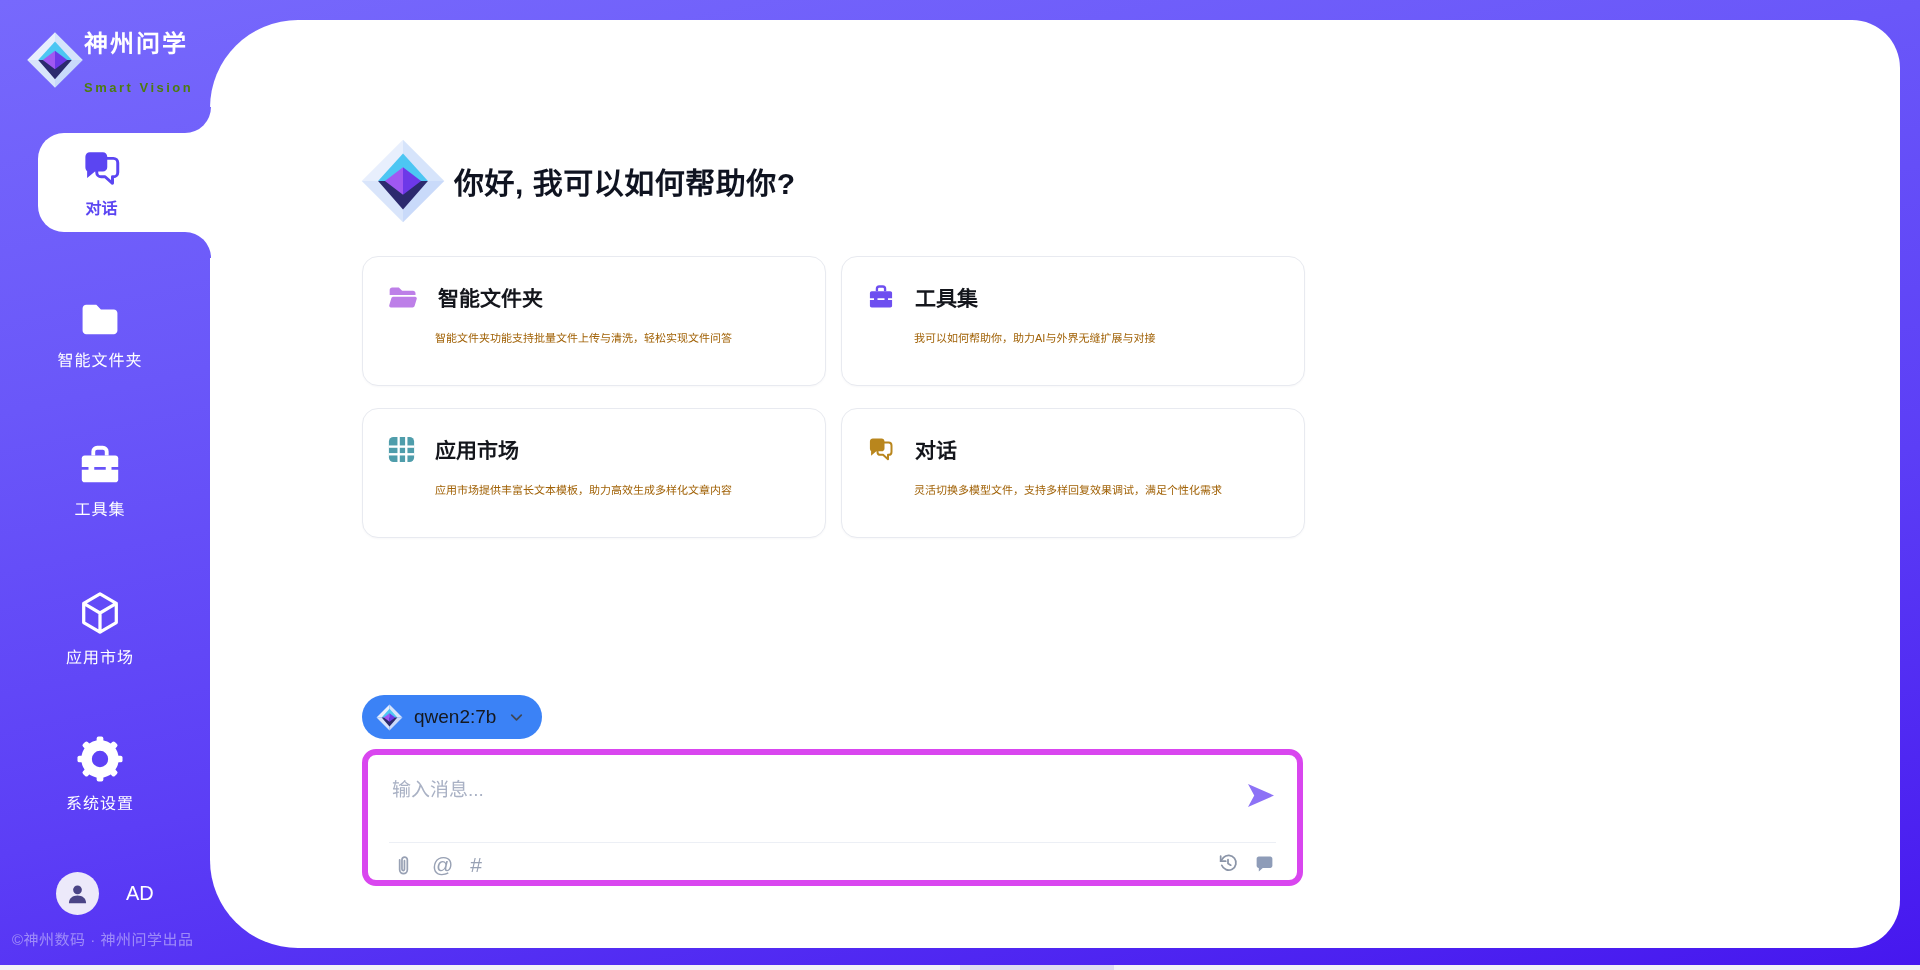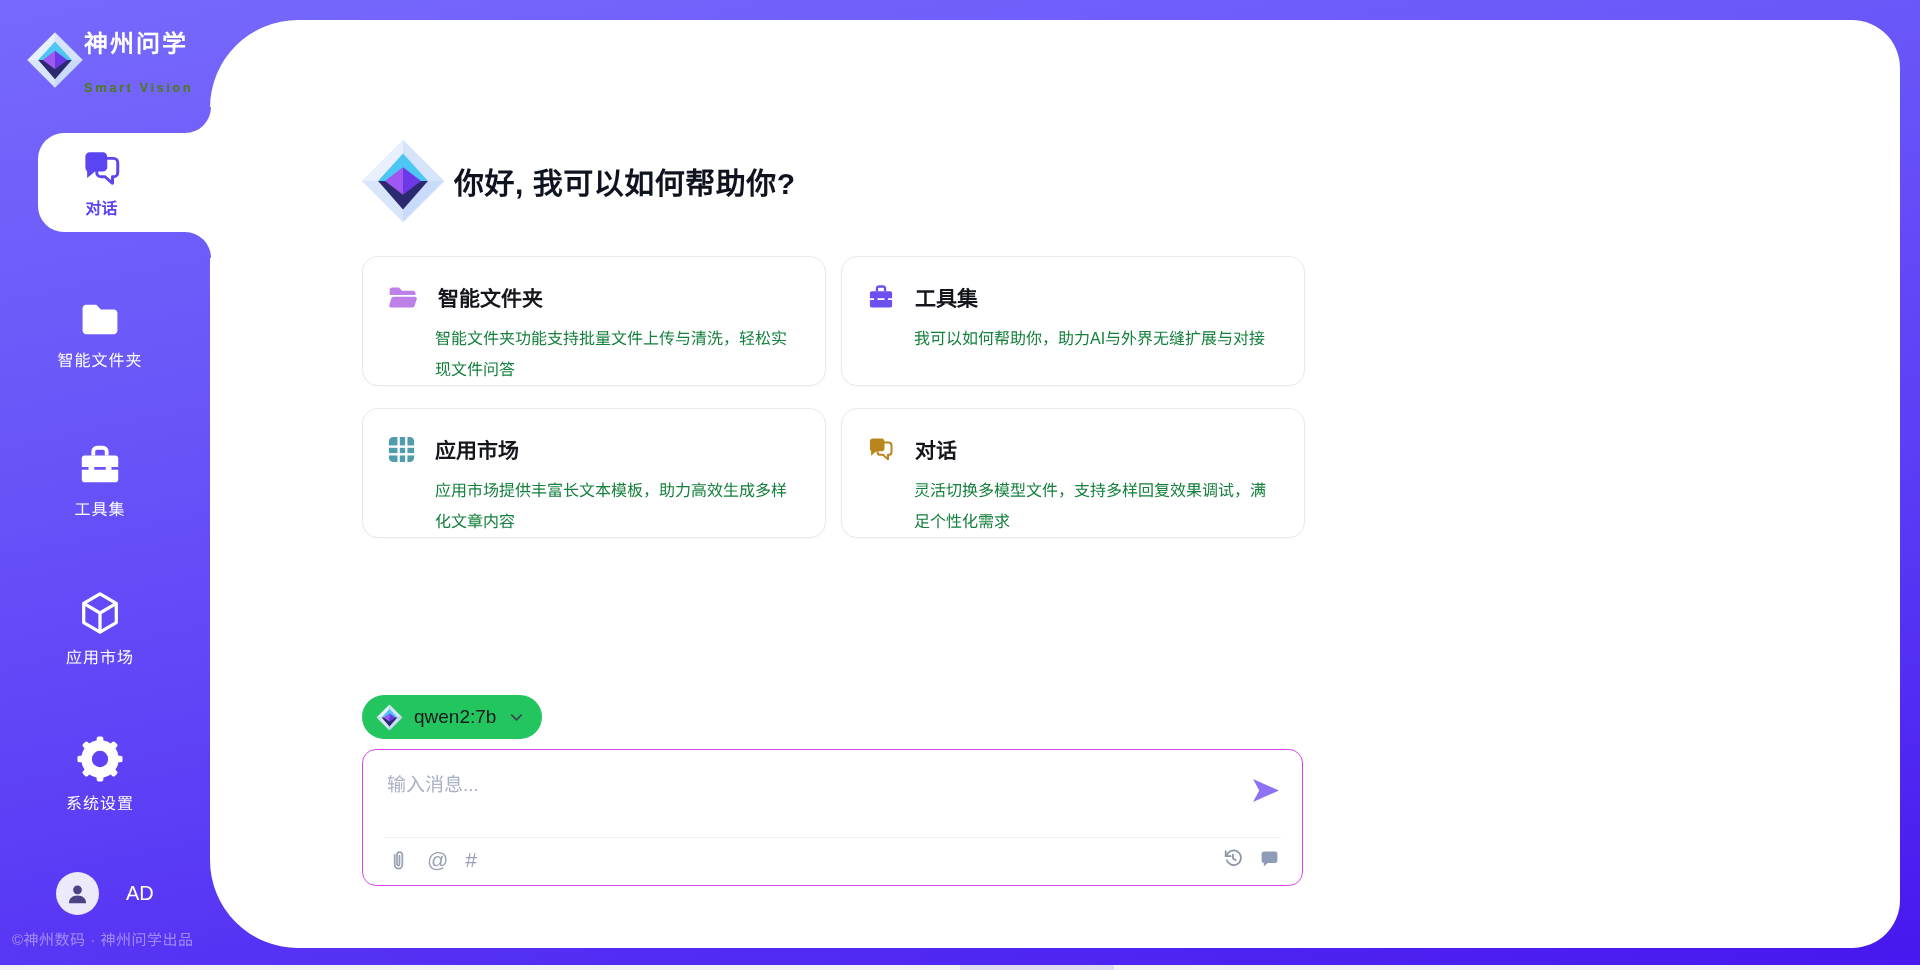--- a/index.html
+++ b/index.html
@@ -58,33 +58,33 @@
   .greeting{font-size:30px;font-weight:700;color:#0f1320;letter-spacing:.5px;}
 
   .cards{position:absolute;left:362px;top:256px;width:943px;display:grid;
     grid-template-columns:464px 464px;grid-auto-rows:130px;gap:22px 15px;}
   .card{
     background:#fff;border:1px solid #e8eaf0;border-radius:16px;
     padding:25px 24px 0 25px;cursor:pointer;box-shadow:0 1px 2px rgba(20,20,60,.03);
   }
   .card-head{display:flex;align-items:center;gap:20px;}
   .card-title{font-size:21px;font-weight:700;color:#14161c;}
-  .card-desc{margin:11px 0 0 47px;font-size:16px;line-height:31px;color:#15803d;}
+  .card-desc{margin:11px 0 0 47px;font-size:11px;line-height:31px;color:#a16207;}
   .acc-folder{color:#bd7fe8;} .acc-toolbox{color:#6e4ff0;} .acc-grid{color:#4f9dab;} .acc-chat{color:#b9861d;}
 
   .model-pill{
     position:absolute;left:362px;top:695px;height:44px;display:inline-flex;align-items:center;
-    gap:11px;padding:0 16px 0 14px;border-radius:22px;background:#22c55e;cursor:pointer;
+    gap:11px;padding:0 16px 0 14px;border-radius:22px;background:#3b82f6;cursor:pointer;
   }
   .model-pill .gem{width:27px;height:27px;}
   .model-name{font-size:19px;color:#15181e;}
 
   .composer{
     position:absolute;left:362px;top:749px;width:941px;height:137px;background:#fff;
-    border:1px solid #d946ef;border-radius:14px;
+    border:6px solid #d946ef;border-radius:14px;
   }
   .input-area{position:absolute;left:24px;top:19px;right:60px;height:60px;cursor:text;}
   .placeholder{font-size:19px;color:#a9b1c4;}
   .send{
     position:absolute;right:23px;top:29px;width:26px;height:23px;background:#8d72f6;cursor:pointer;
     clip-path:polygon(0 0,100% 50%,0 100%,24% 50%);
   }
   .divider{position:absolute;left:21px;right:21px;top:87px;height:1px;background:#eceff5;}
   .tools-left{position:absolute;left:24px;top:97px;display:flex;align-items:center;gap:17px;color:#98a1b4;}
   .tools-right{position:absolute;right:22px;top:97px;display:flex;align-items:center;gap:15px;color:#8b95a8;}

